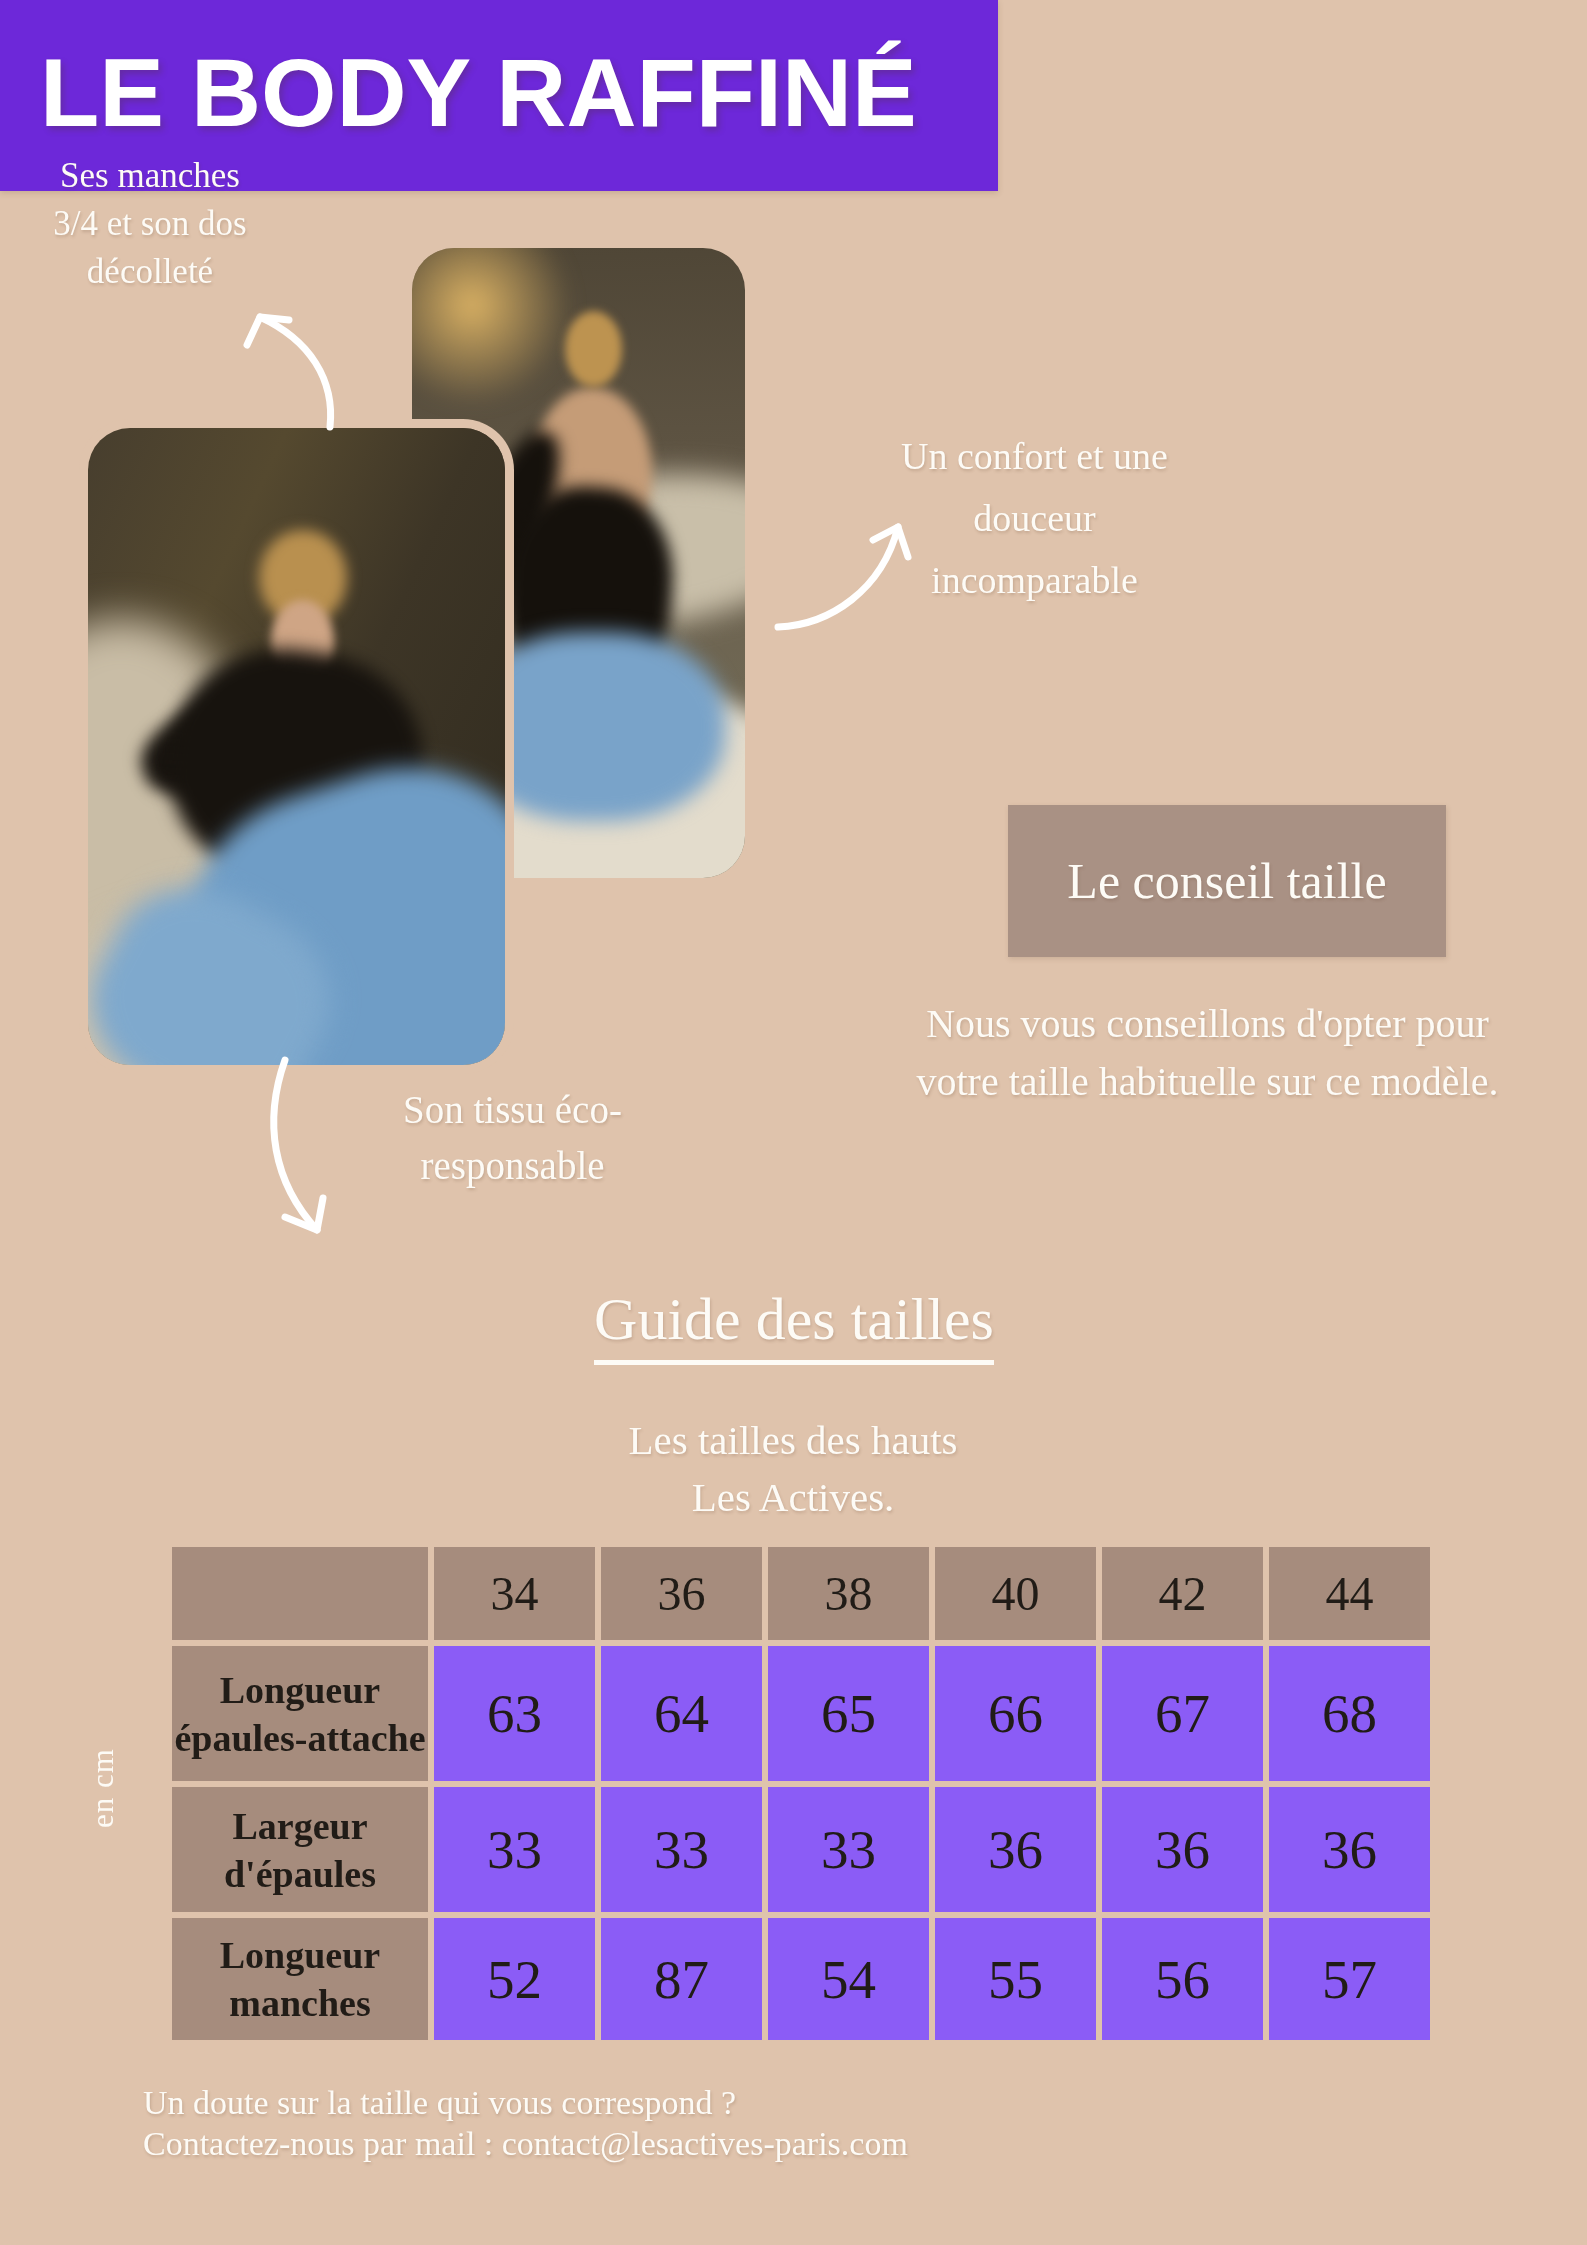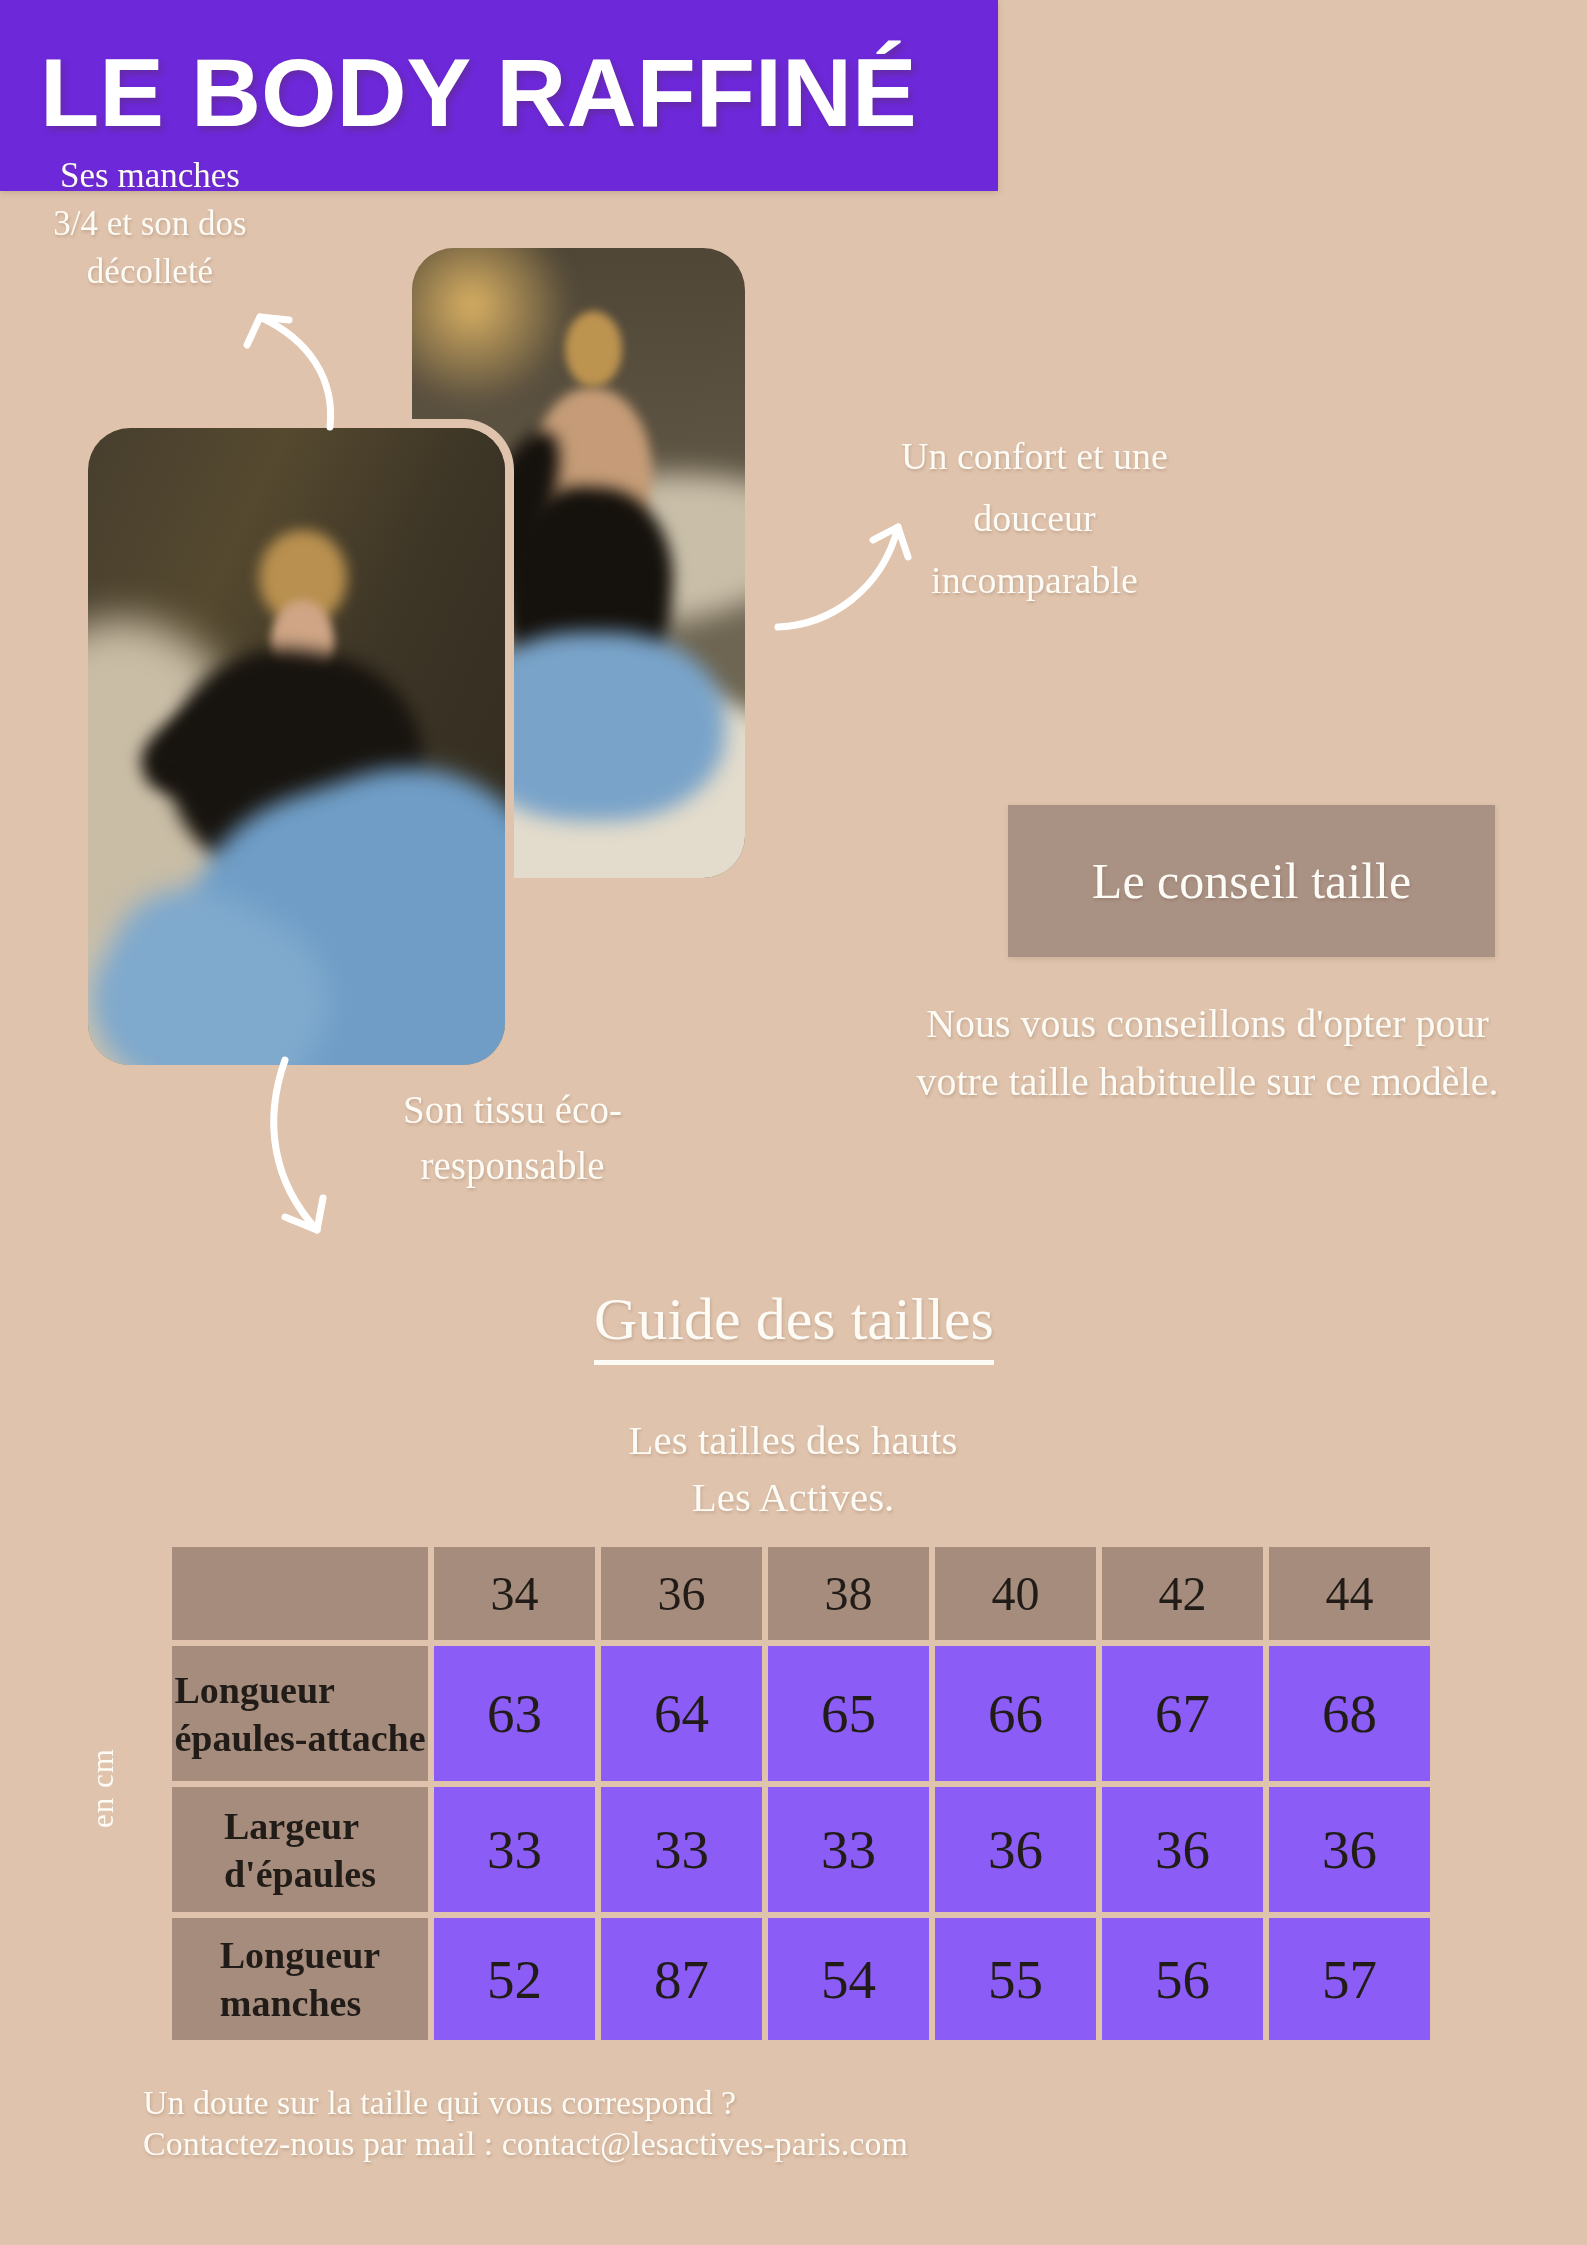--- a/index.html
+++ b/index.html
@@ -51,39 +51,39 @@
   .pr-suit{left:28%;top:38%;width:50%;height:33%;background:#15110c;filter:blur(8px);
            border-radius:45%;transform:rotate(4deg);}
   .pr-sleeve{left:17%;top:28%;width:20%;height:38%;background:#15110c;filter:blur(8px);
              border-radius:45%;transform:rotate(22deg);}
   .pr-jeans{left:16%;top:61%;width:78%;height:30%;background:#79a3c9;filter:blur(10px);border-radius:45%;}
 
   .arrow-svg{overflow:visible;}
   .arrow-svg path{fill:none;stroke:#ffffff;stroke-width:7;stroke-linecap:round;stroke-linejoin:round;}
 
   
-  .conseil-box{left:1008px;top:805px;width:487px;height:152px;background:#a99184;
+  .conseil-box{left:1008px;top:805px;width:438px;height:152px;background:#a99184;
                display:flex;align-items:center;justify-content:center;
                box-shadow:1px 2px 5px rgba(90,60,40,.15);}
   .conseil-box .lbl{font-size:50px;color:#fdfbf6;text-shadow:1px 2px 3px rgba(96,62,40,.2);}
   .advice{left:875px;top:995px;width:665px;text-align:center;font-size:40px;line-height:58px;
           color:#fdfbf6;text-shadow:1px 2px 3px rgba(96,62,40,.22);}
 
   
   .guide-title{left:394px;top:1285px;width:800px;text-align:center;}
   .guide-title span{display:inline-block;font-size:60px;color:#fdfbf6;padding-bottom:6px;
                     border-bottom:5px solid #fdfbf6;text-shadow:1px 2px 3px rgba(96,62,40,.2);}
   .guide-sub{left:393px;top:1412px;width:800px;text-align:center;font-size:41px;line-height:57px;
              color:#fdfbf6;text-shadow:1px 2px 3px rgba(96,62,40,.2);}
 
   
   .size-table{left:172px;top:1547px;display:grid;
               grid-template-columns:256px repeat(6,161px);
               grid-template-rows:93px 135px 125px 122px;gap:6px;}
-  .cell{display:flex;align-items:center;justify-content:center;}
+  .cell{display:flex;align-items:center;justify-content:center;text-align:center;}
   .cell.head{background:#a68c7d;color:#211c17;font-size:48px;}
   .cell.rowlabel{background:#a68c7d;color:#211c17;font-size:38px;line-height:48px;font-weight:bold;}
   .cell.val{background:#8b5cf6;color:#211c17;font-size:55px;}
 
   .unit{left:30px;top:1770px;width:145px;text-align:center;font-size:31px;color:#fdfbf6;
         transform:rotate(-90deg);letter-spacing:1px;}
 
   
   .footer{left:143px;top:2082px;width:1300px;text-align:left;font-size:34px;line-height:41px;
           color:#fdfbf6;text-shadow:1px 2px 3px rgba(96,62,40,.22);}

